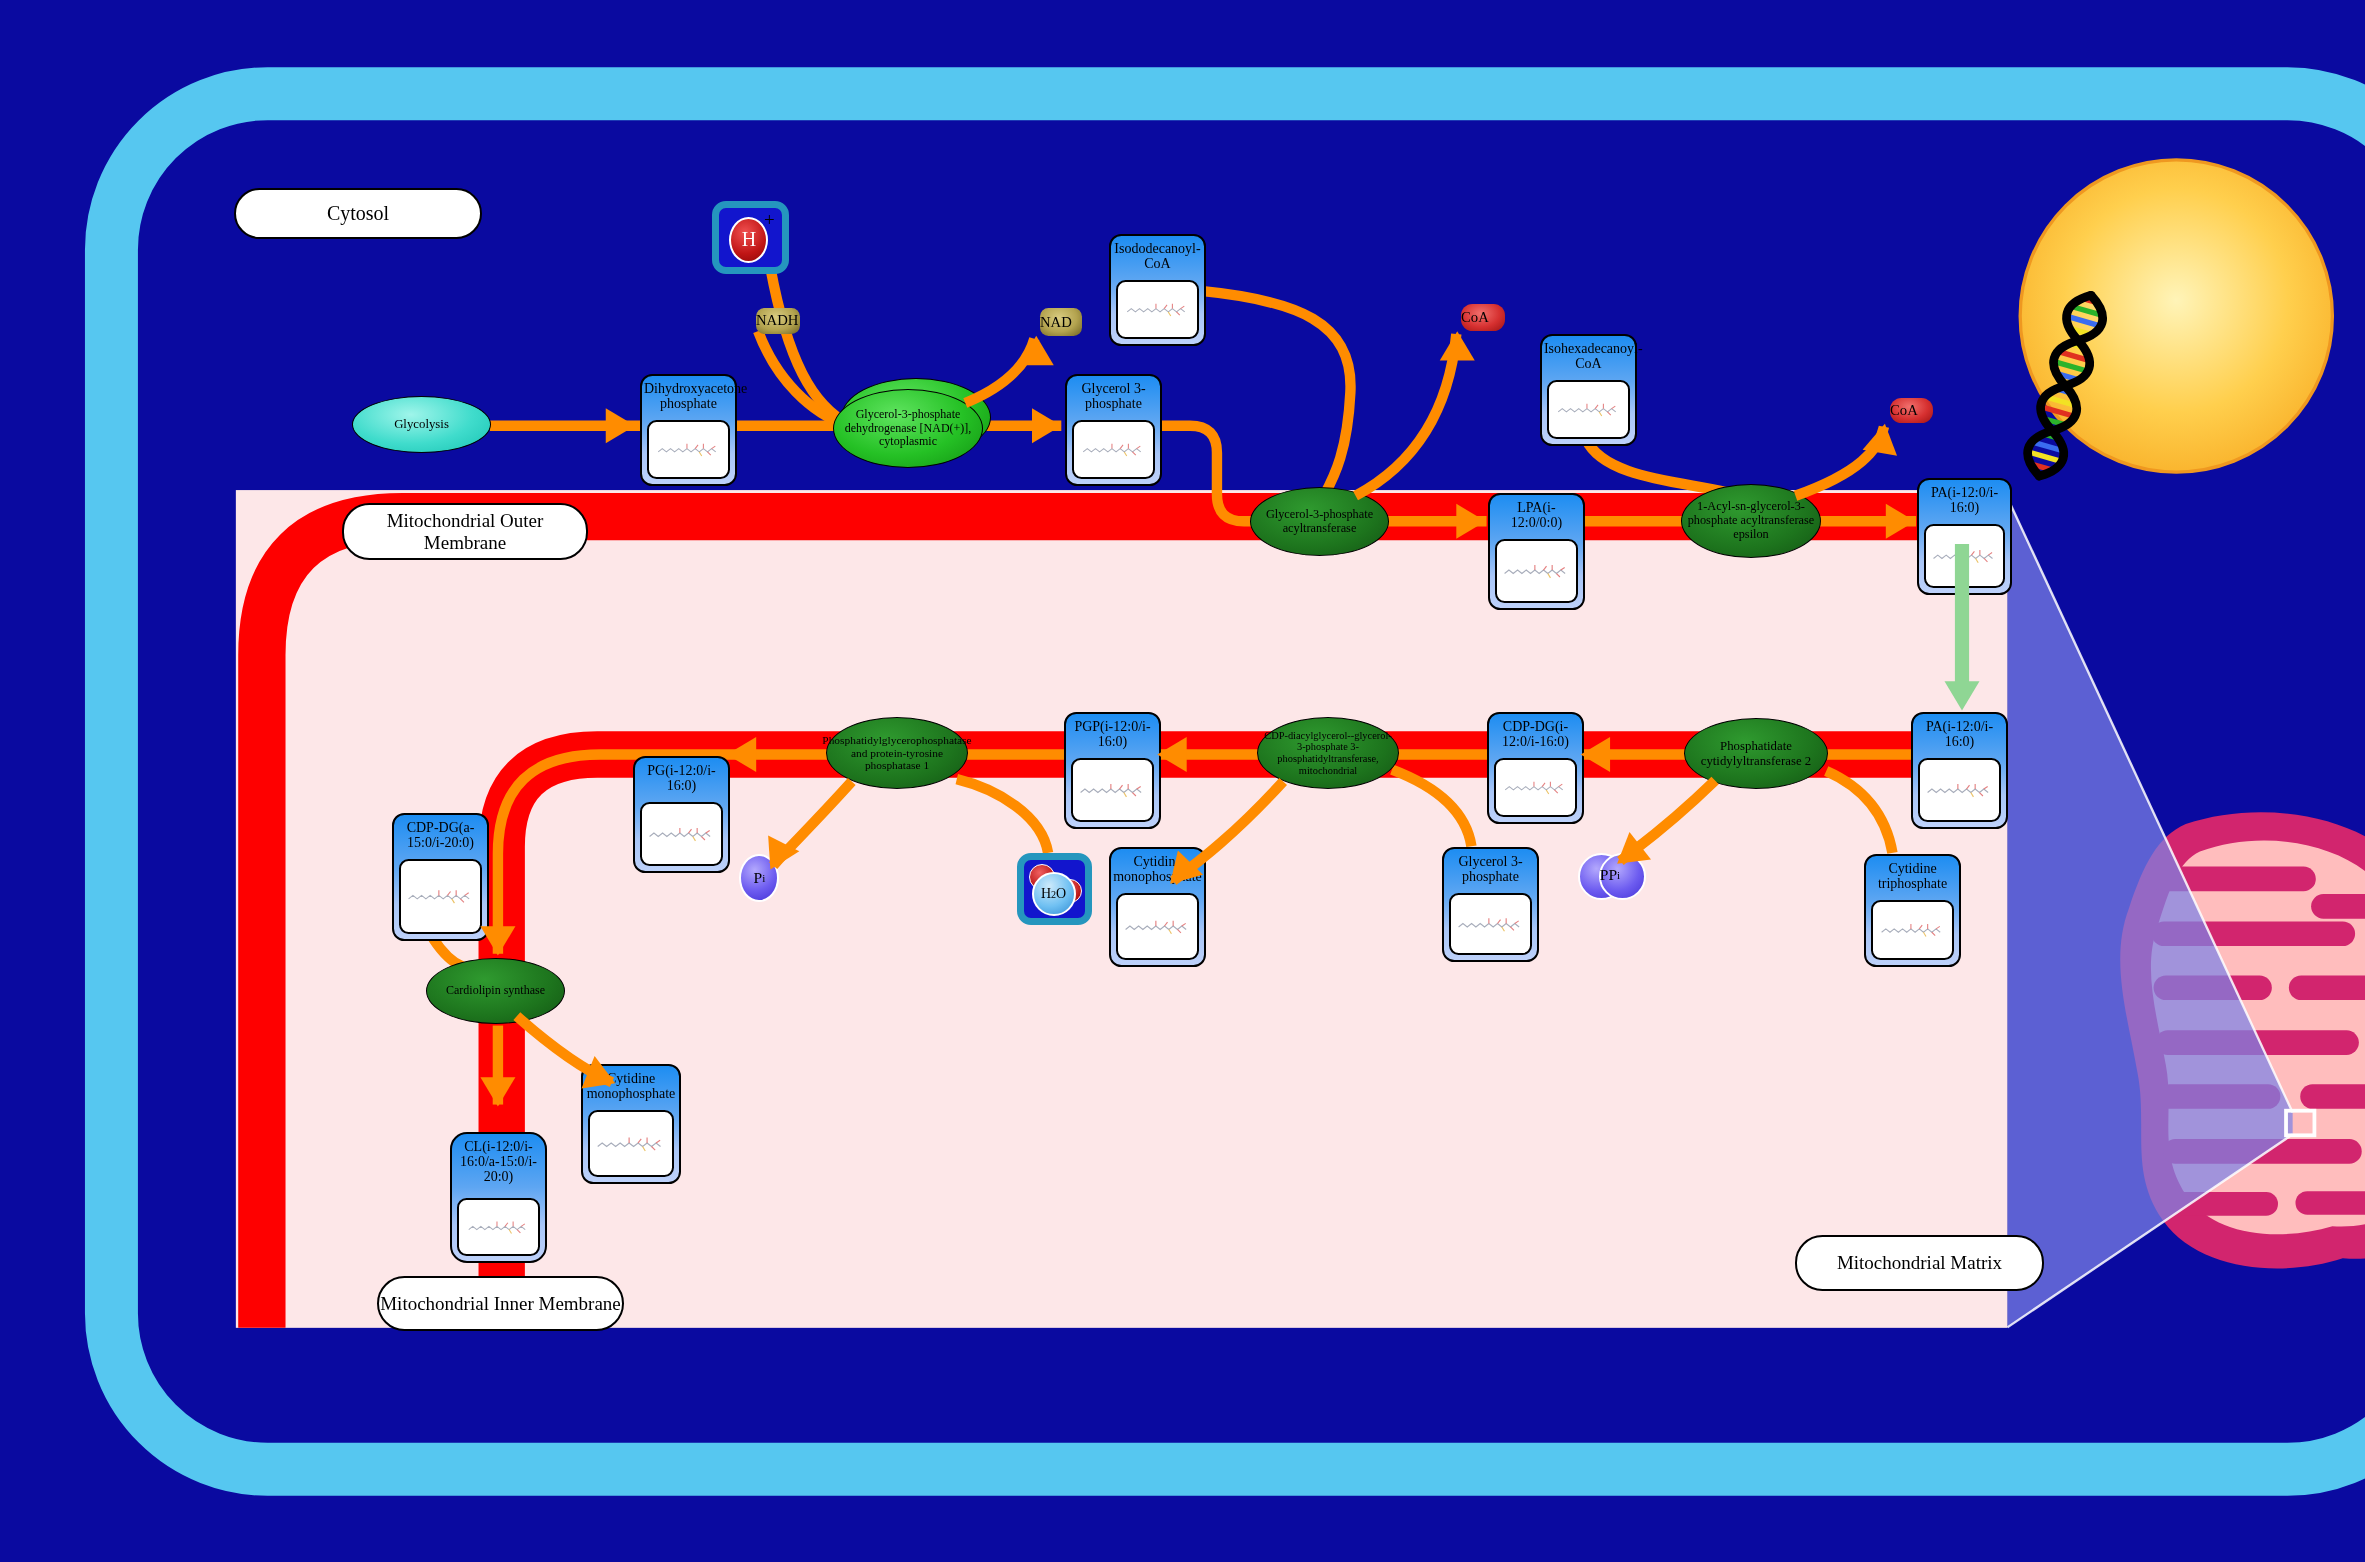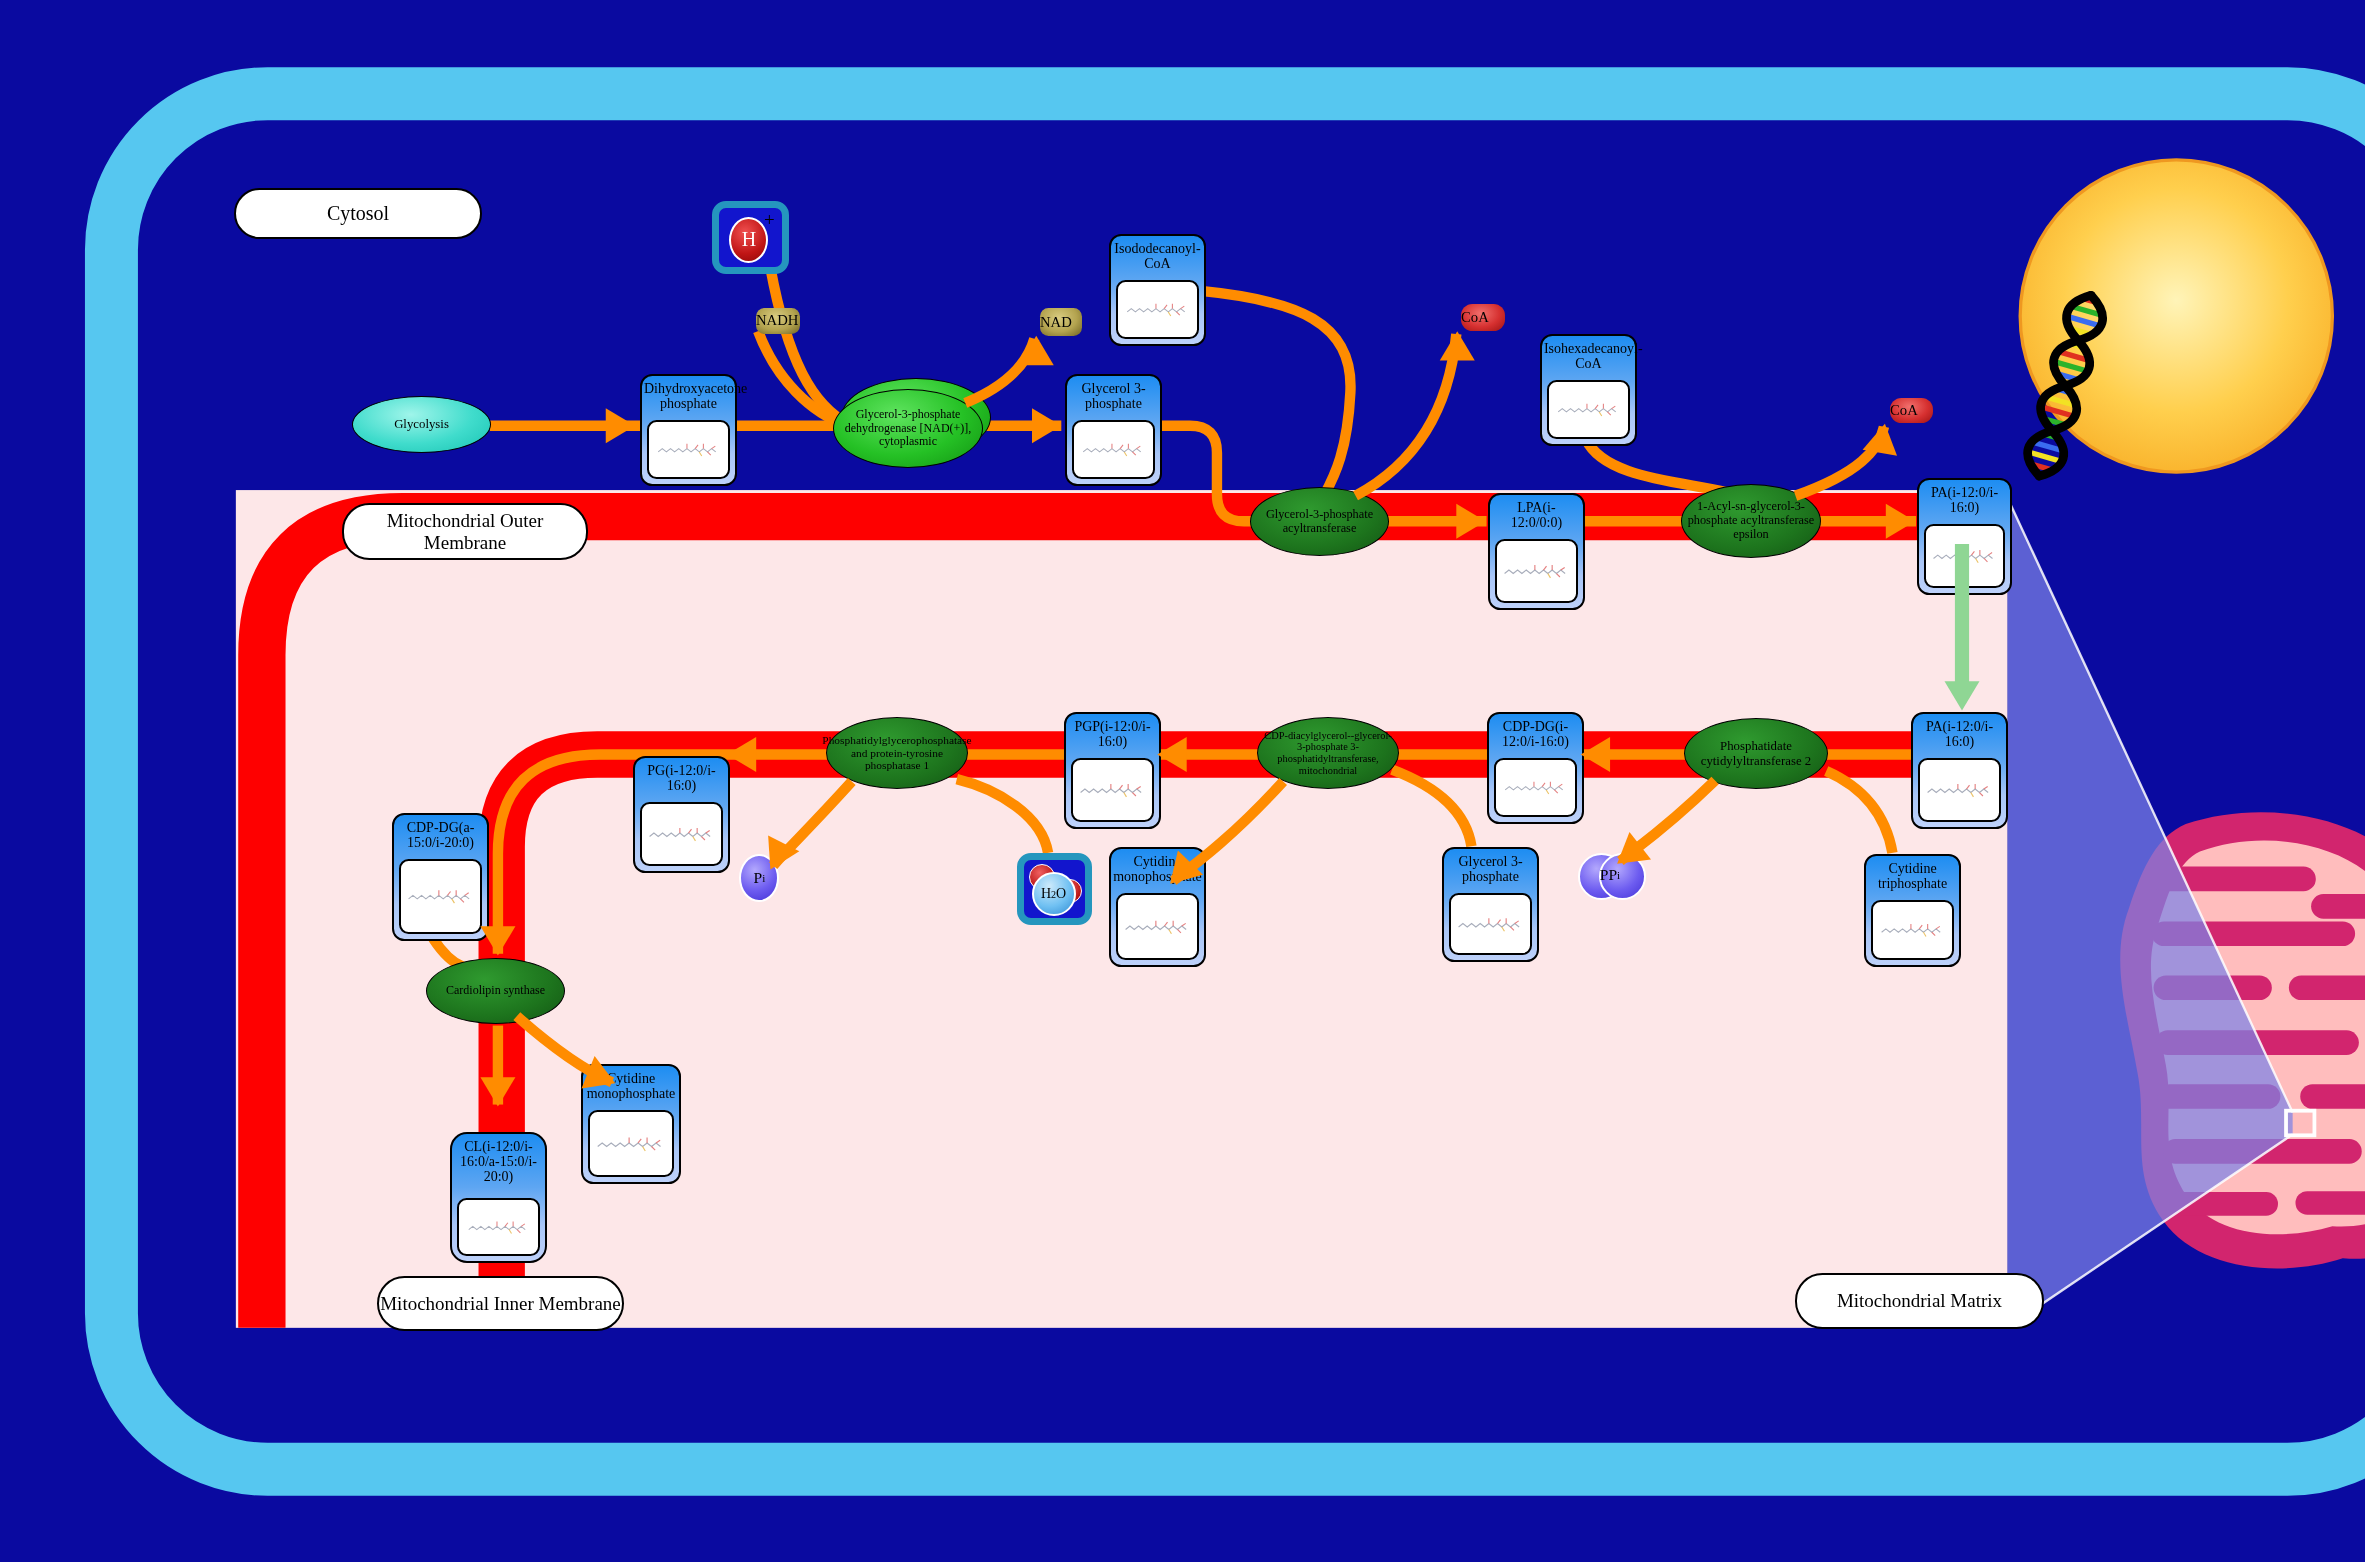--- a/index.html
+++ b/index.html
@@ -141,21 +141,21 @@
 
     <div class="pill" style="left:234px;top:188px;width:244px;height:47px;">
         <span>Cytosol</span>
       </div>
     <div class="pill" style="left:342px;top:503px;width:242px;height:53px;font-size:19px;">
         <span>Mitochondrial Outer Membrane</span>
       </div>
     <div class="pill" style="left:377px;top:1276px;width:243px;height:51px;font-size:19px;">
         <span>Mitochondrial Inner Membrane</span>
       </div>
-    <div class="pill" style="left:1795px;top:1273px;width:245px;height:52px;font-size:19px;">
+    <div class="pill" style="left:1795px;top:1235px;width:245px;height:52px;font-size:19px;">
         <span>Mitochondrial Matrix</span>
       </div>
 
     <div class="enzyme cyan" style="left:352px;top:396px;width:139px;height:57px;font-size:12.8px;">
         <span>Glycolysis</span>
       </div>
 
     <div class="enzyme bright shadow" style="left:841px;top:378px;width:150px;height:79px;"></div>
     <div class="enzyme bright" style="left:833px;top:389px;width:150px;height:79px;font-size:12px;">
         <span>Glycerol-3-phosphate dehydrogenase [NAD(+)], cytoplasmic</span>

